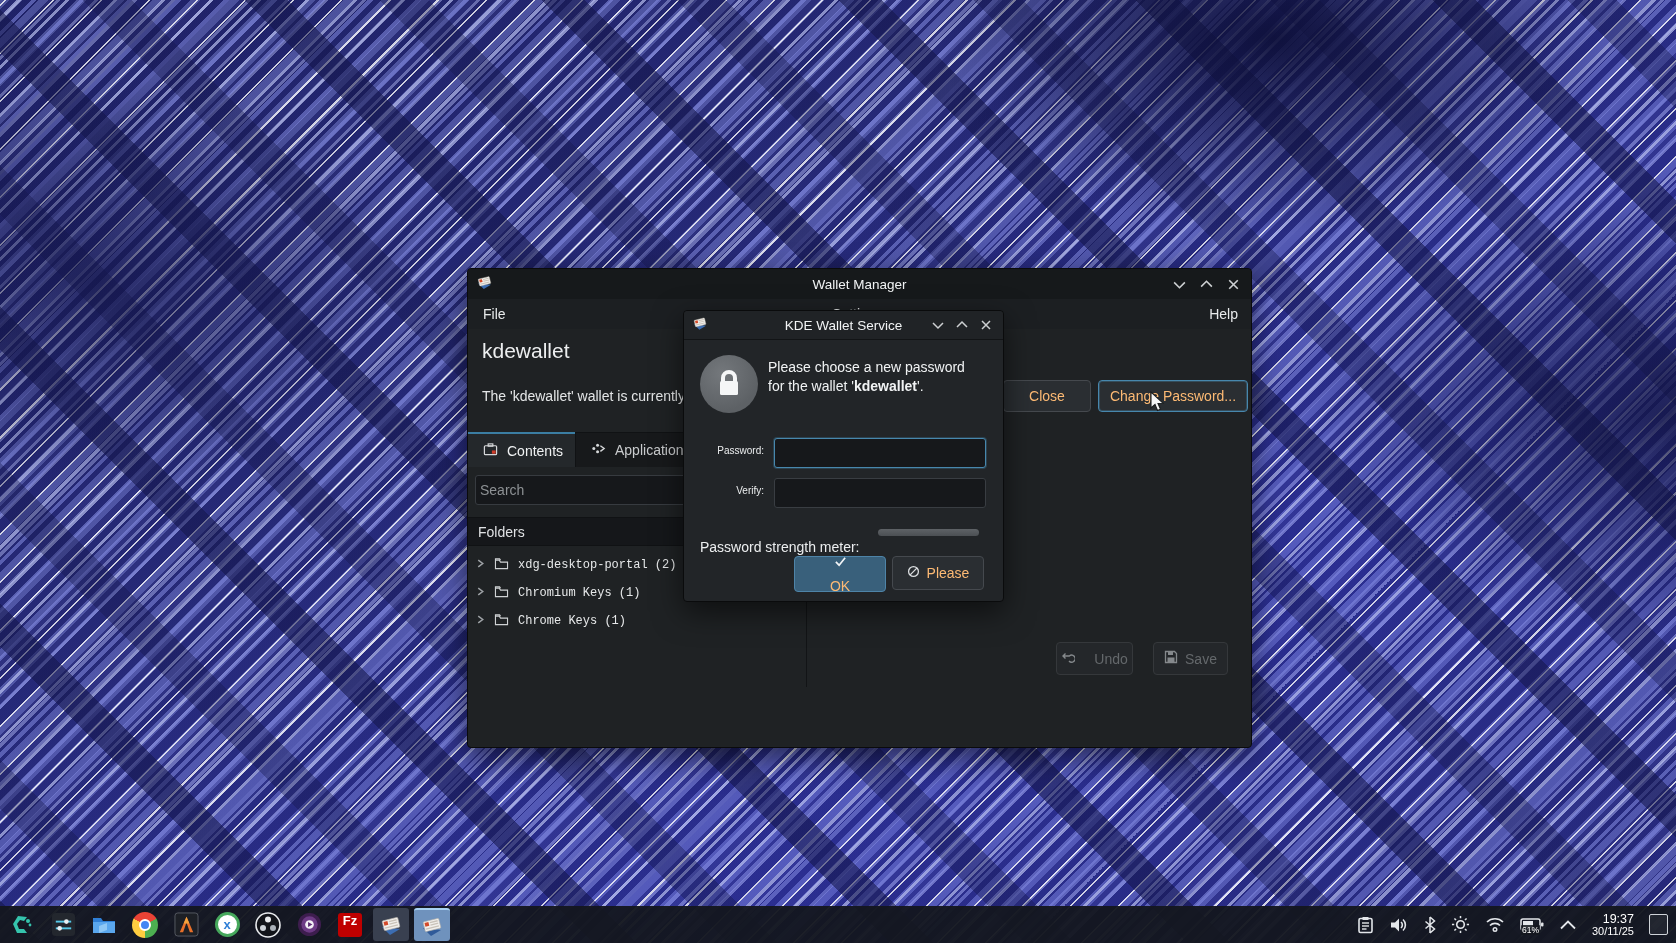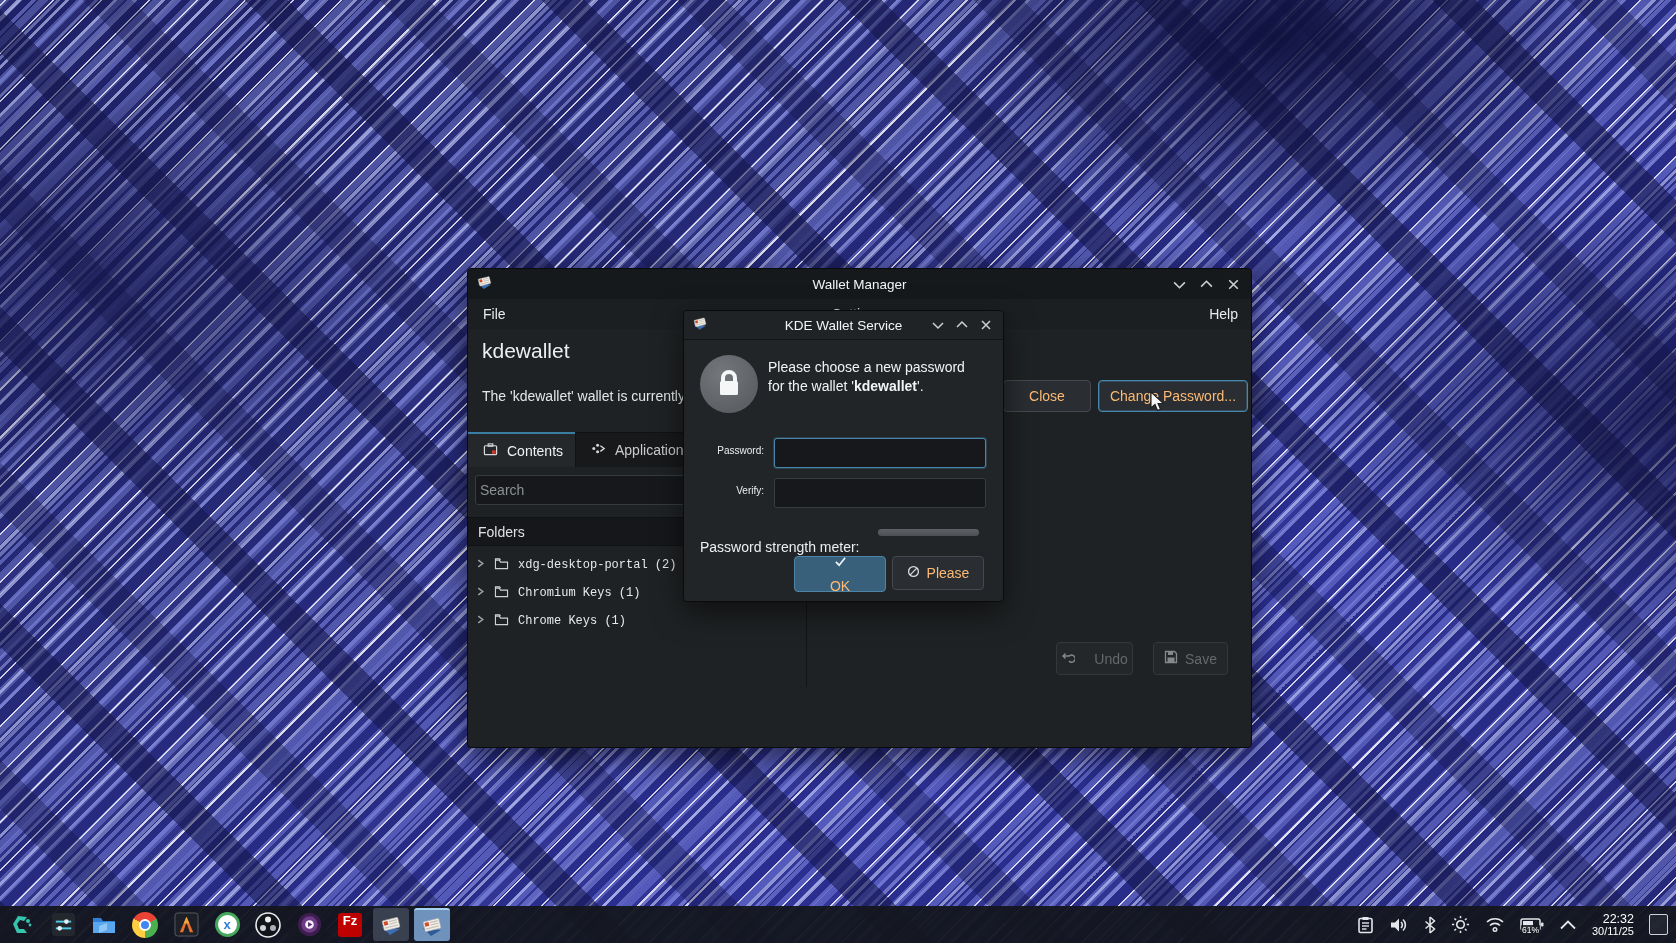--- a/index.html
+++ b/index.html
@@ -427,21 +427,21 @@
             <rect x="3" y="4" width="10" height="7" fill="#e3e6ea"></rect>
           </svg>
         <span class="batt-pct">61%</span>
       </span>
       <span class="trayico">
         <svg width="18" height="12" viewBox="0 0 18 12">
             <polyline points="2,9.5 9,2.5 16,9.5" fill="none" stroke="#e3e6ea" stroke-width="1.8"></polyline>
           </svg>
       </span>
       <span class="clock">
-        <div class="t">22:32</div>
+        <div class="t">19:37</div>
         <div class="d">30/11/25</div>
       </span>
       <span class="showdesk"></span>
     </div>
   </div>
 
   <div class="cursor">
     <svg width="16" height="22" viewBox="0 0 16 22">
         <path d="M1 1 L1 17 L5 13.5 L7.5 19.5 L10.5 18.2 L8 12.5 L13 12.2 Z" fill="#f5f6f7" stroke="#1a1c1e" stroke-width="1.1"></path>
       </svg>

